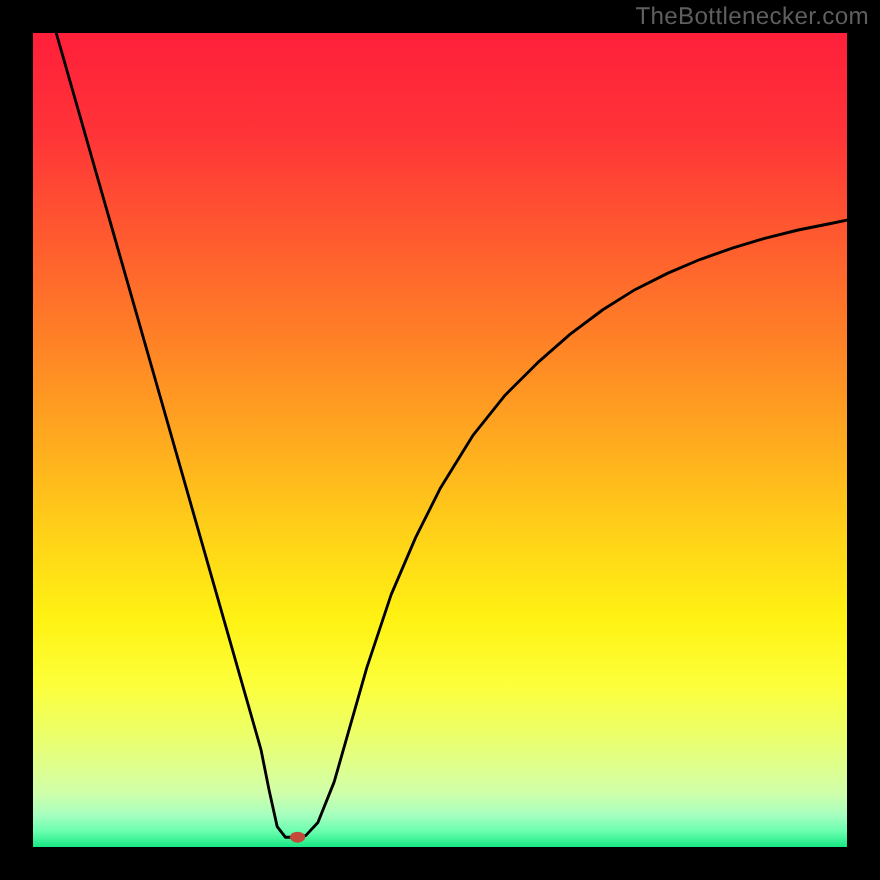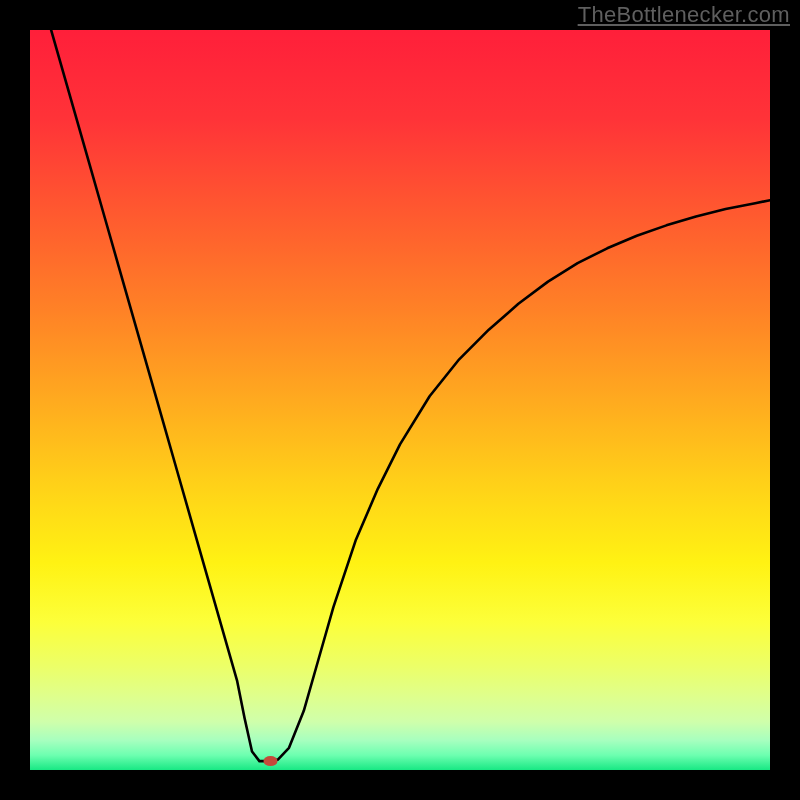--- a/index.html
+++ b/index.html
@@ -18,21 +18,20 @@
   }
   .watermark {
     position: absolute;
     top: 2px;
     right: 10px;
     color: #5f5f5f;
     font-size: 22px;
     font-weight: 500;
     letter-spacing: 0.3px;
     z-index: 30;
-    text-decoration: underline;
   }
   svg.plot {
     position: absolute;
     left: 0;
     top: 0;
     width: 800px;
     height: 800px;
     display: block;
   }
 </style>

